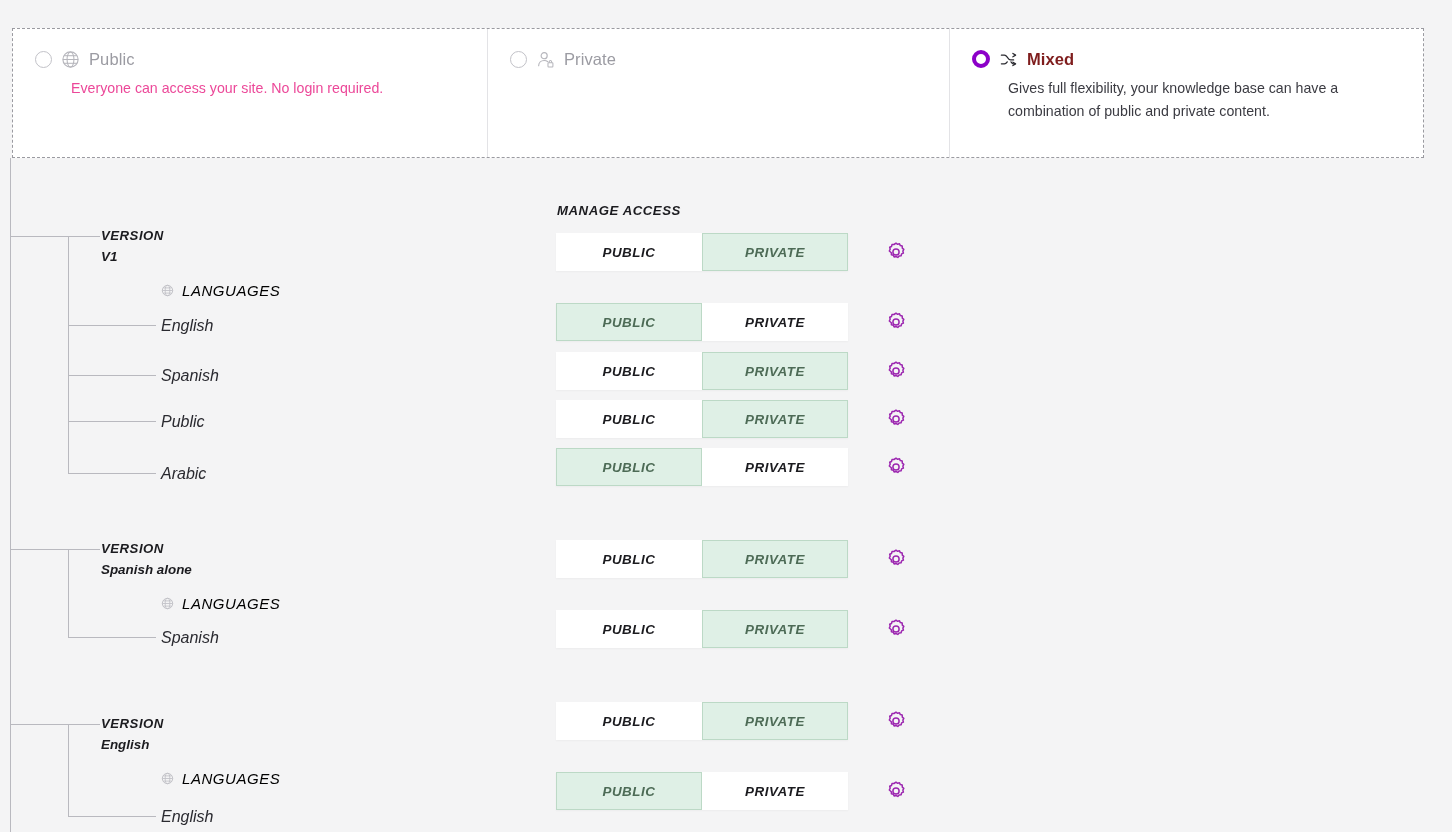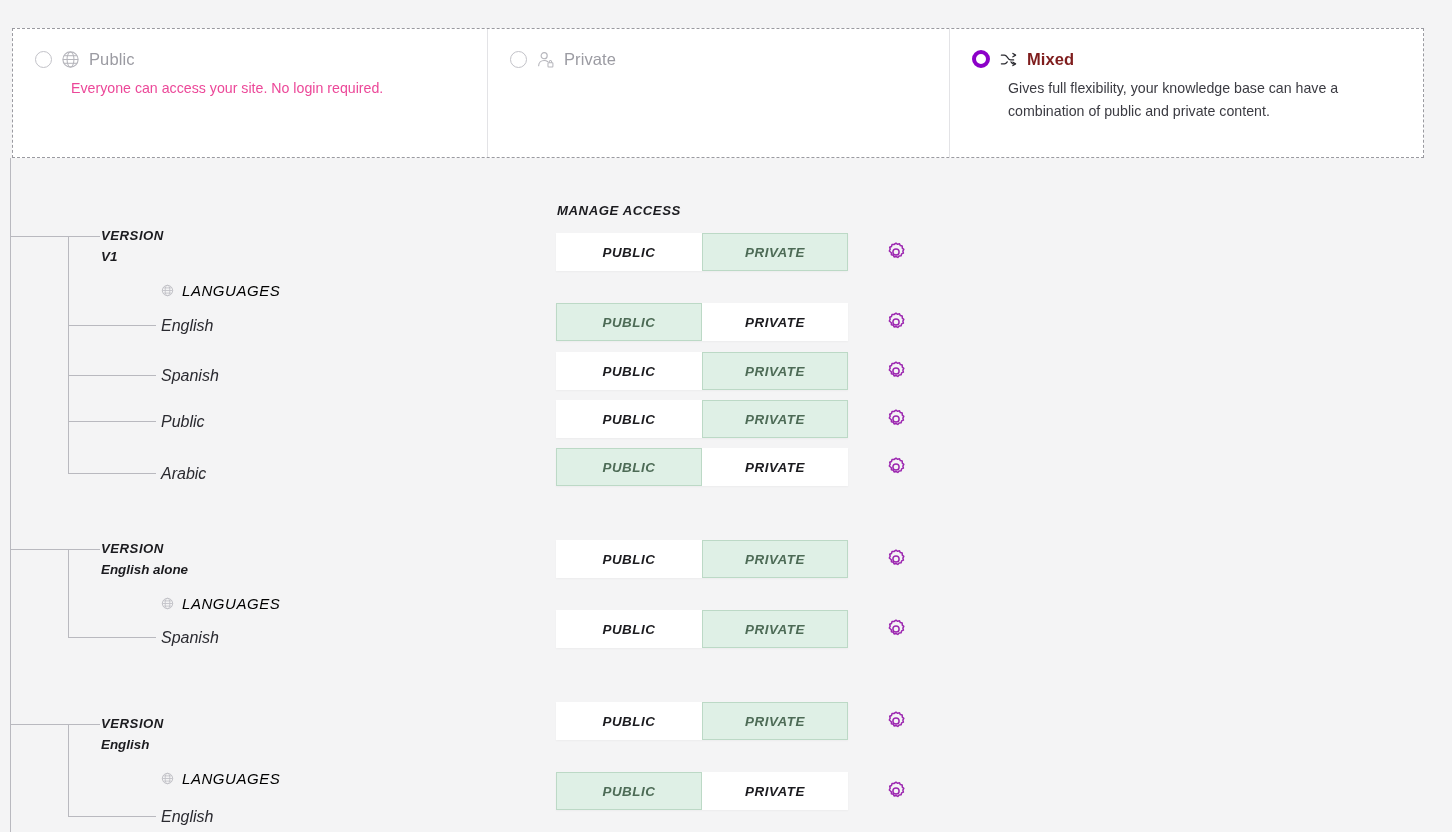--- a/index.html
+++ b/index.html
@@ -206,21 +206,21 @@
           <line x1="2.4" y1="9.8" x2="11.6" y2="9.8" stroke="#bfbfc5" stroke-width=".9"></line>
         </svg>
         <span class="lbl">LANGUAGES</span>
       </div>
       <div class="lang-name" style="top: 159px;">English</div>
       <div class="lang-name" style="top: 209px;">Spanish</div>
       <div class="lang-name" style="top: 255px;">Public</div>
       <div class="lang-name" style="top: 307px;">Arabic</div>
       <div class="version-node" style="top: 383px;">
         <div class="version-kicker">VERSION</div>
-        <div class="version-name">English alone</div>
+        <div class="version-name">Spanish alone</div>
       </div>
       <div class="languages-head" style="top: 437px;">
         <svg class="globe" viewBox="0 0 14 14">
           <circle cx="7" cy="7" r="5.6" fill="none" stroke="#bfbfc5" stroke-width="1"></circle>
           <ellipse cx="7" cy="7" rx="2.5" ry="5.6" fill="none" stroke="#bfbfc5" stroke-width=".9"></ellipse>
           <line x1="1.4" y1="7" x2="12.6" y2="7" stroke="#bfbfc5" stroke-width=".9"></line>
           <line x1="2.4" y1="4.2" x2="11.6" y2="4.2" stroke="#bfbfc5" stroke-width=".9"></line>
           <line x1="2.4" y1="9.8" x2="11.6" y2="9.8" stroke="#bfbfc5" stroke-width=".9"></line>
         </svg>
         <span class="lbl">LANGUAGES</span>

